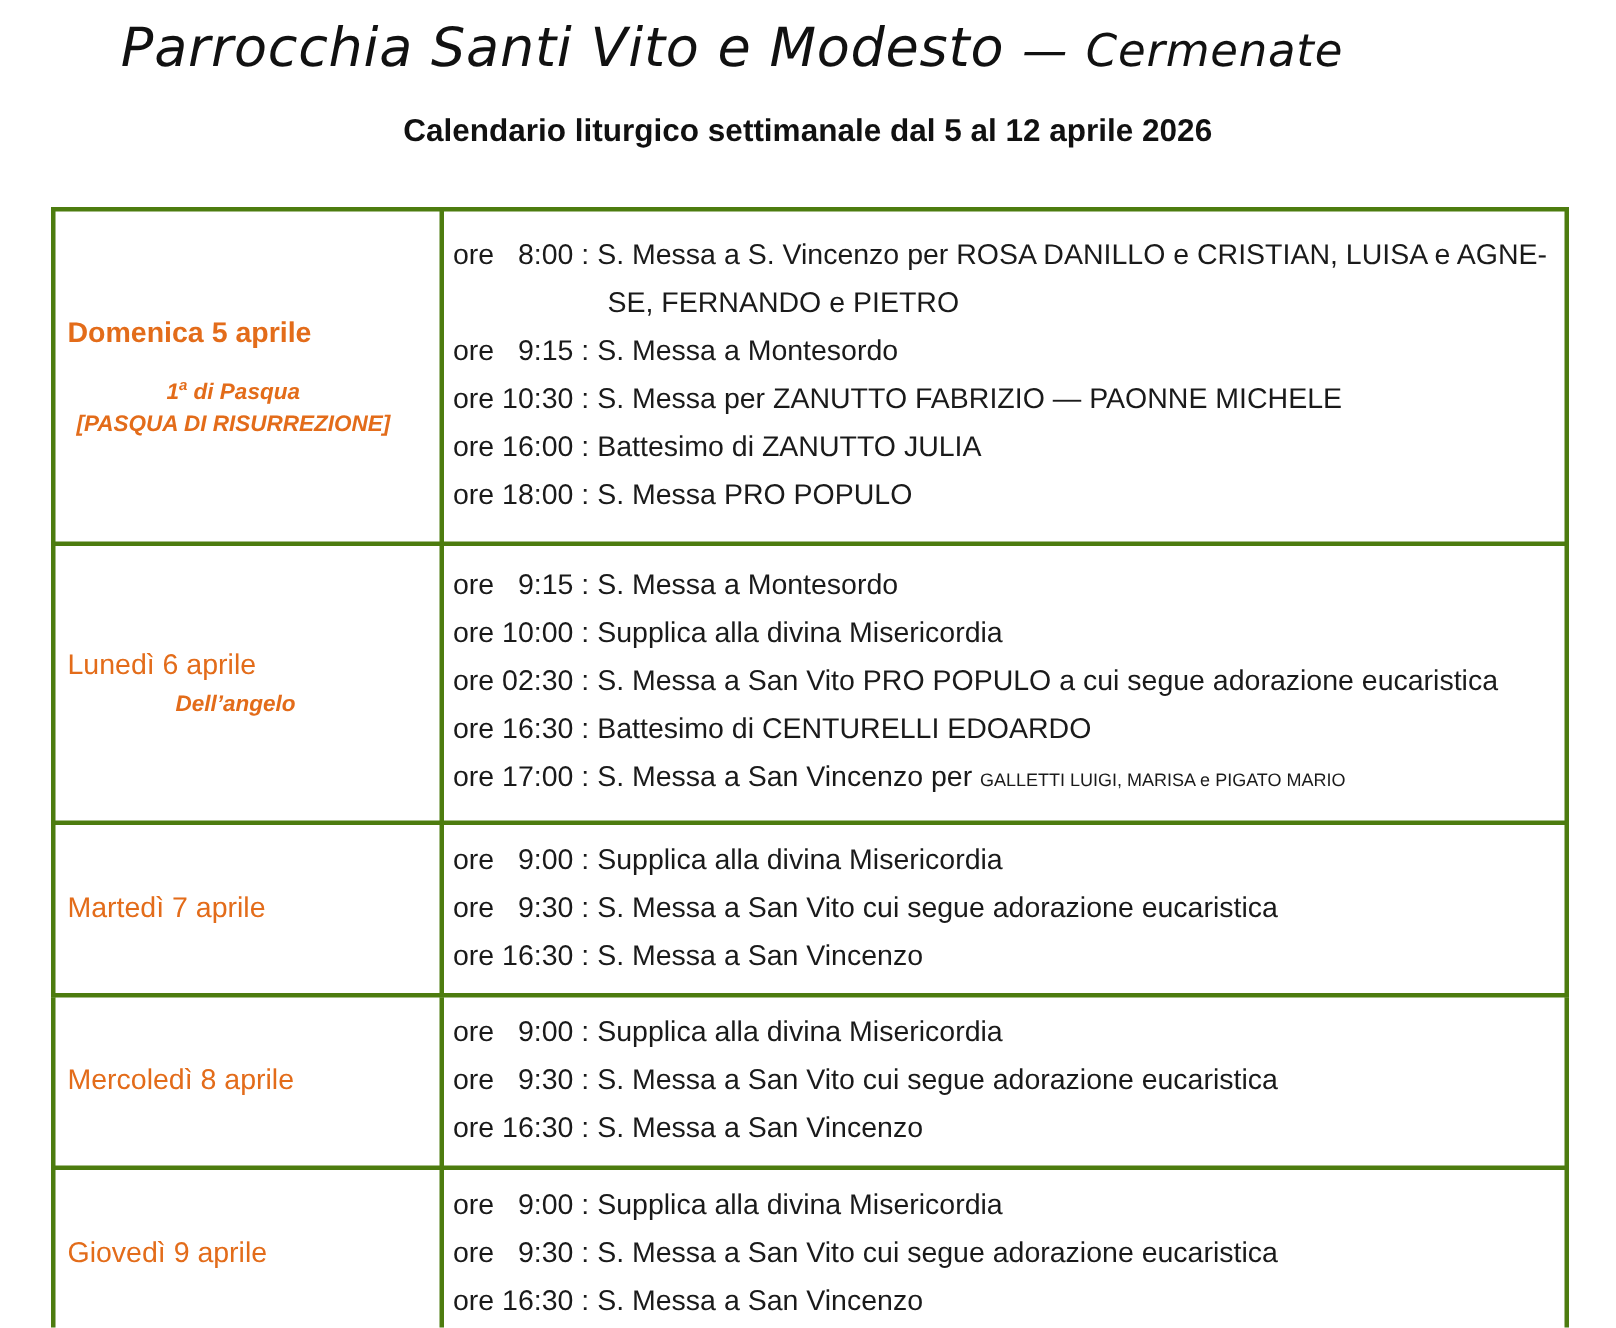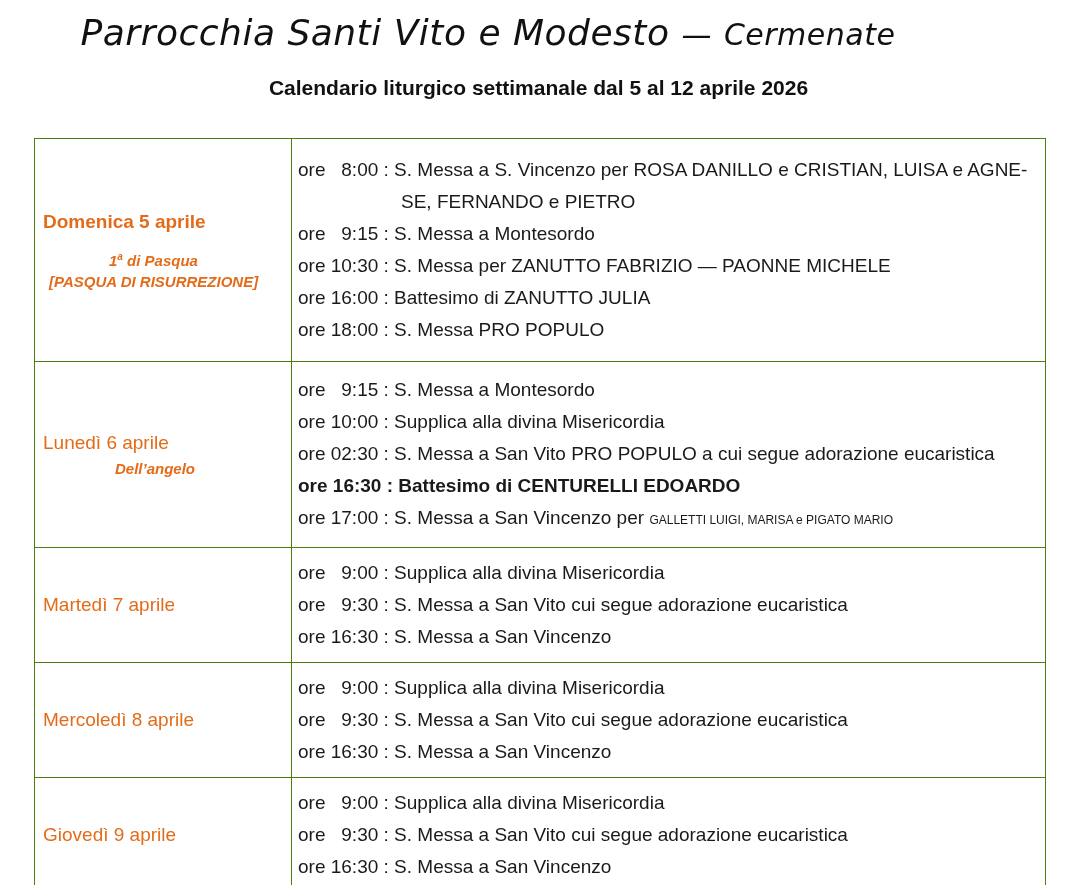--- a/index.html
+++ b/index.html
@@ -11,21 +11,21 @@
   }
   .title .sub { font-size: 30px; }
   .subtitle {
     position: absolute; left: 0; top: 76px; width: 1077px; text-align: center;
     font-size: 21px; font-weight: bold; color: #111;
   }
   table.cal {
     position: absolute; left: 34px; top: 138px; width: 1012px;
     border-collapse: collapse; table-layout: fixed;
   }
-  table.cal td { border: 1px solid #4d7c0f; vertical-align: middle; padding: 0; }
+  table.cal td { border: 3px solid #4d7c0f; vertical-align: middle; padding: 0; }
   td.day { width: 248px; padding-left: 8px !important; }
   td.events { padding: 6px 0 6px 6px !important; }
   .day-name { color: #e36c1a; font-size: 19px; }
   .day-name.bold { font-weight: bold; }
   .day-note { color: #e36c1a; font-size: 15px; font-style: italic; font-weight: bold; }
   .ev { font-size: 19px; line-height: 32px; white-space: nowrap; }
   .ev .small { font-size: 12px; }
   .cont { padding-left: 103px; }
 </style>
 </head>
@@ -57,21 +57,21 @@
   </tr>
   <tr style="height:186px">
     <td class="day">
       <div class="day-name">Lunedì 6 aprile</div>
       <div class="day-note" style="padding-left:72px;margin-top:6px">Dell’angelo</div>
     </td>
     <td class="events">
       <div class="ev" style="white-space: pre;">ore   9:15 : S. Messa a Montesordo</div>
       <div class="ev" style="white-space: pre;">ore 10:00 : Supplica alla divina Misericordia</div>
       <div class="ev" style="white-space: pre;">ore 02:30 : S. Messa a San Vito PRO POPULO a cui segue adorazione eucaristica</div>
-      <div class="ev" style="white-space: pre; font-weight: bold;">ore 16:30 : Battesimo di CENTURELLI EDOARDO</div>
+      <div class="ev" style="white-space: pre;">ore 16:30 : Battesimo di CENTURELLI EDOARDO</div>
       <div class="ev" style="white-space: pre;"><span>ore 17:00 : S. Messa a San Vincenzo per </span><span class="small">GALLETTI LUIGI, MARISA e PIGATO MARIO</span></div>
     </td>
   </tr>
   <tr style="height:115px">
     <td class="day">
       <div class="day-name">Martedì 7 aprile</div>
     </td>
     <td class="events">
       <div class="ev" style="white-space: pre;">ore   9:00 : Supplica alla divina Misericordia</div>
       <div class="ev" style="white-space: pre;">ore   9:30 : S. Messa a San Vito cui segue adorazione eucaristica</div>

